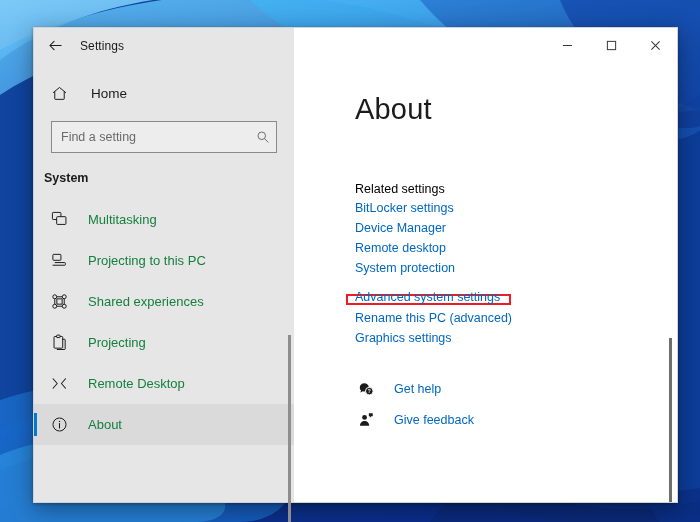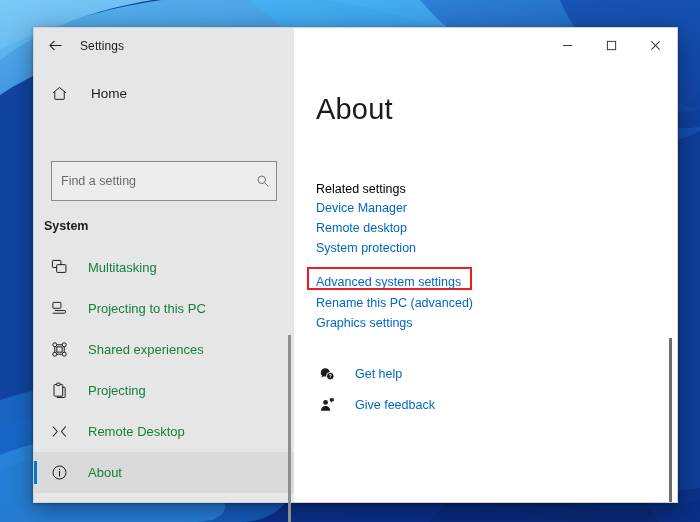--- a/index.html
+++ b/index.html
@@ -39,38 +39,38 @@
     font-size:12px; color:#1b1b1b; margin-left:4px; letter-spacing:.1px;
   }
   #titlebar-fill { flex:1; height:100%; background:#ffffff; }
   #window-controls { position:absolute; right:0; top:0; display:flex; height:35px; }
   .wc-btn {
     width:44px; height:35px; display:flex; align-items:center; justify-content:center;
     cursor:pointer; background:#ffffff;
   }
 
   
-  #window-body { flex:1; display:flex; min-height:0; }
+  #window-body { flex:1; display:flex; min-height:0;gap:39px; }
 
   
   #sidebar {
     width:260px; flex:0 0 260px; background:#e6e6e6;
     position:relative; display:flex; flex-direction:column;
     padding-top:12px;
   }
   #home-row {
     display:flex; align-items:center; height:36px; padding-left:17px;
     cursor:pointer; margin-bottom:10px;
   }
   #home-label { font-size:13.5px; color:#1b1b1b; margin-left:18px; }
 
   #search-wrap { padding:0 17px; margin-bottom:18px; }
   #search-box {
-    height:40px; background:#ededed; border:1px solid #8a8a8a;
-    display:flex; align-items:center; padding:0 6px 0 9px;margin-top:40px;
+    height:32px; background:#ededed; border:1px solid #8a8a8a;
+    display:flex; align-items:center; padding:0 6px 0 9px;
   }
   #search-input {
     flex:1; border:none; outline:none; background:transparent;
     font-size:12.5px; color:#6a6a6a; font-family:"Liberation Sans", sans-serif;
   }
   #search-input::placeholder { color:#6a6a6a; opacity:1; }
 
   #section-title {
     font-size:12.5px; font-weight:bold; color:#1b1b1b;
     padding-left:10px; margin-bottom:14px;
@@ -109,21 +109,21 @@
   #related-heading {
     font-size:12.5px; color:#000000; margin-bottom:11px;
   }
   .related-link {
     display:inline-block; font-size:12.5px; color:#0067c0;
     cursor:pointer; margin-bottom:19px; text-decoration:none;
   }
   .link-row { line-height:0; }
   .link-row.highlighted { position:relative; display:inline-block; }
   .link-row.highlighted .related-link {
-    border:2px solid #ee1c25; padding:13px 9px 6px 7px; margin-left:-9px;
+    border:2px solid #ee1c25; padding:1px 9px 6px 7px; margin-left:-9px;
     margin-bottom:12px;
   }
 
   #support-block { margin-top:24px; }
   .support-row {
     display:flex; align-items:center; margin-bottom:15px; cursor:pointer;
   }
   .support-icon {
     width:22px; flex:0 0 22px; display:flex; align-items:center; justify-content:center;
     color:#1b1b1b;
@@ -312,20 +312,23 @@
         <div id="sidebar-scroll"></div>
       </div>
 
       <div id="content">
         <h1 id="page-title">About</h1>
 
         <div id="related-heading">Related settings</div>
 
         <div>
           <div class="link-row">
+            <a class="related-link">BitLocker settings</a>
+          </div>
+          <div class="link-row">
             <a class="related-link">Device Manager</a>
           </div>
           <div class="link-row">
             <a class="related-link">Remote desktop</a>
           </div>
           <div class="link-row">
             <a class="related-link">System protection</a>
           </div>
           <div class="link-row highlighted">
             <a class="related-link">Advanced system settings</a>

